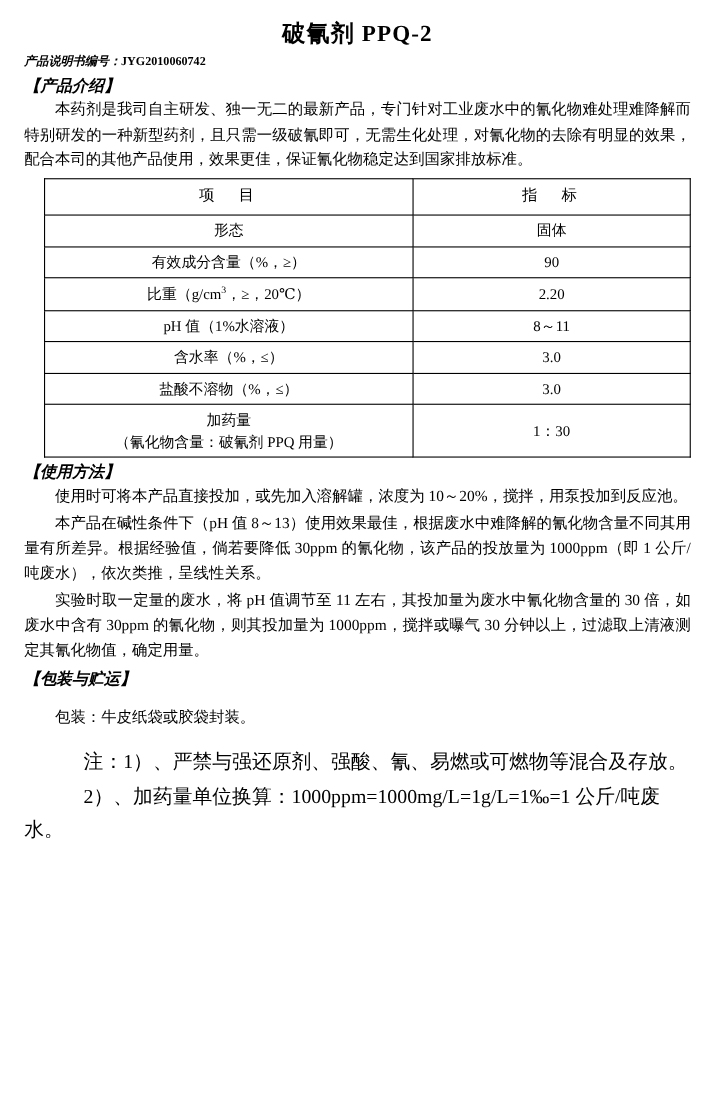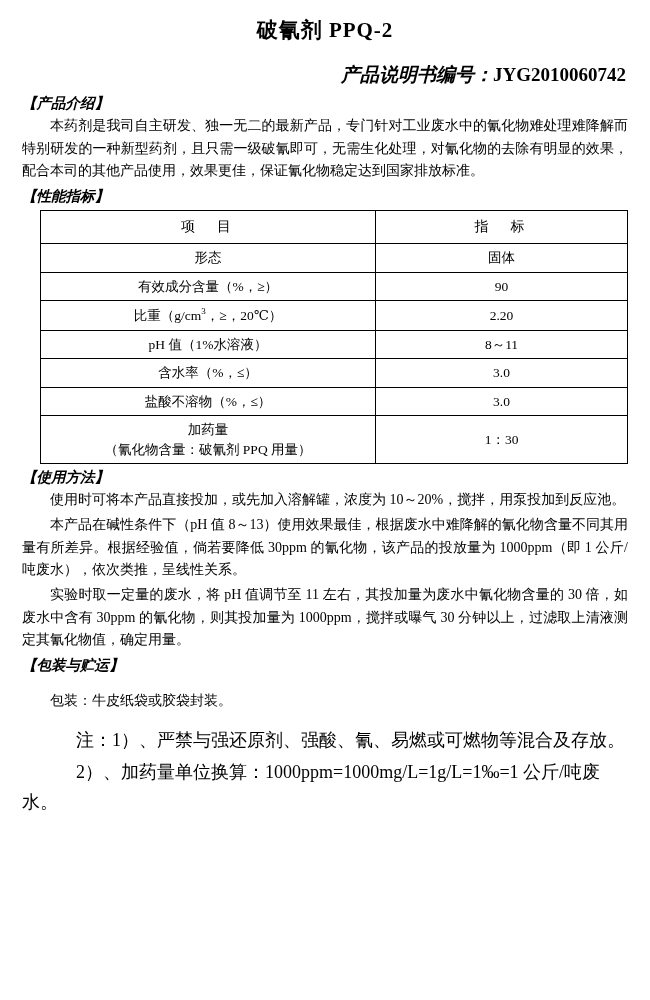--- a/index.html
+++ b/index.html
@@ -19,26 +19,25 @@
     height: 1000px;
     box-sizing: border-box;
     padding: 10px 22px 0 22px;
     position: relative;
   }
   .doc-title {
     text-align: center;
     font-size: 21px;
     font-weight: bold;
     letter-spacing: 1px;
-    margin: 6px 0 18px 0;
+    margin: 6px 0 4px 0;
     font-family: "Liberation Serif", "DejaVu Serif", serif;
   }
   .doc-code {
-    text-align: right;
-    font-size: 19px;
+    font-size: 11px;
     font-weight: bold;
     font-style: italic;
     margin: 4px 2px 6px 0;
   }
   .doc-code .code-val {
     font-style: normal;
   }
   .section-head {
     font-size: 14.5px;
     font-weight: bold;
@@ -101,21 +100,20 @@
 
   <div class="doc-title">破氰剂 PPQ-2</div>
 
   <div class="doc-code">
     <span>产品说明书编号：</span><span class="code-val">JYG2010060742</span>
   </div>
 
   <div class="section-head">【产品介绍】</div>
   <p class="body-text">本药剂是我司自主研发、独一无二的最新产品，专门针对工业废水中的氰化物难处理难降解而特别研发的一种新型药剂，且只需一级破氰即可，无需生化处理，对氰化物的去除有明显的效果，配合本司的其他产品使用，效果更佳，保证氰化物稳定达到国家排放标准。</p>
 
-  <div class="section-head">【性能指标】</div>
 
   <table class="spec">
     <tbody>
       <tr class="head">
         <td class="col1">项　目</td>
         <td class="col2">指　标</td>
       </tr>
       <tr>
         <td class="col1">形态</td>
         <td class="col2">固体</td>

